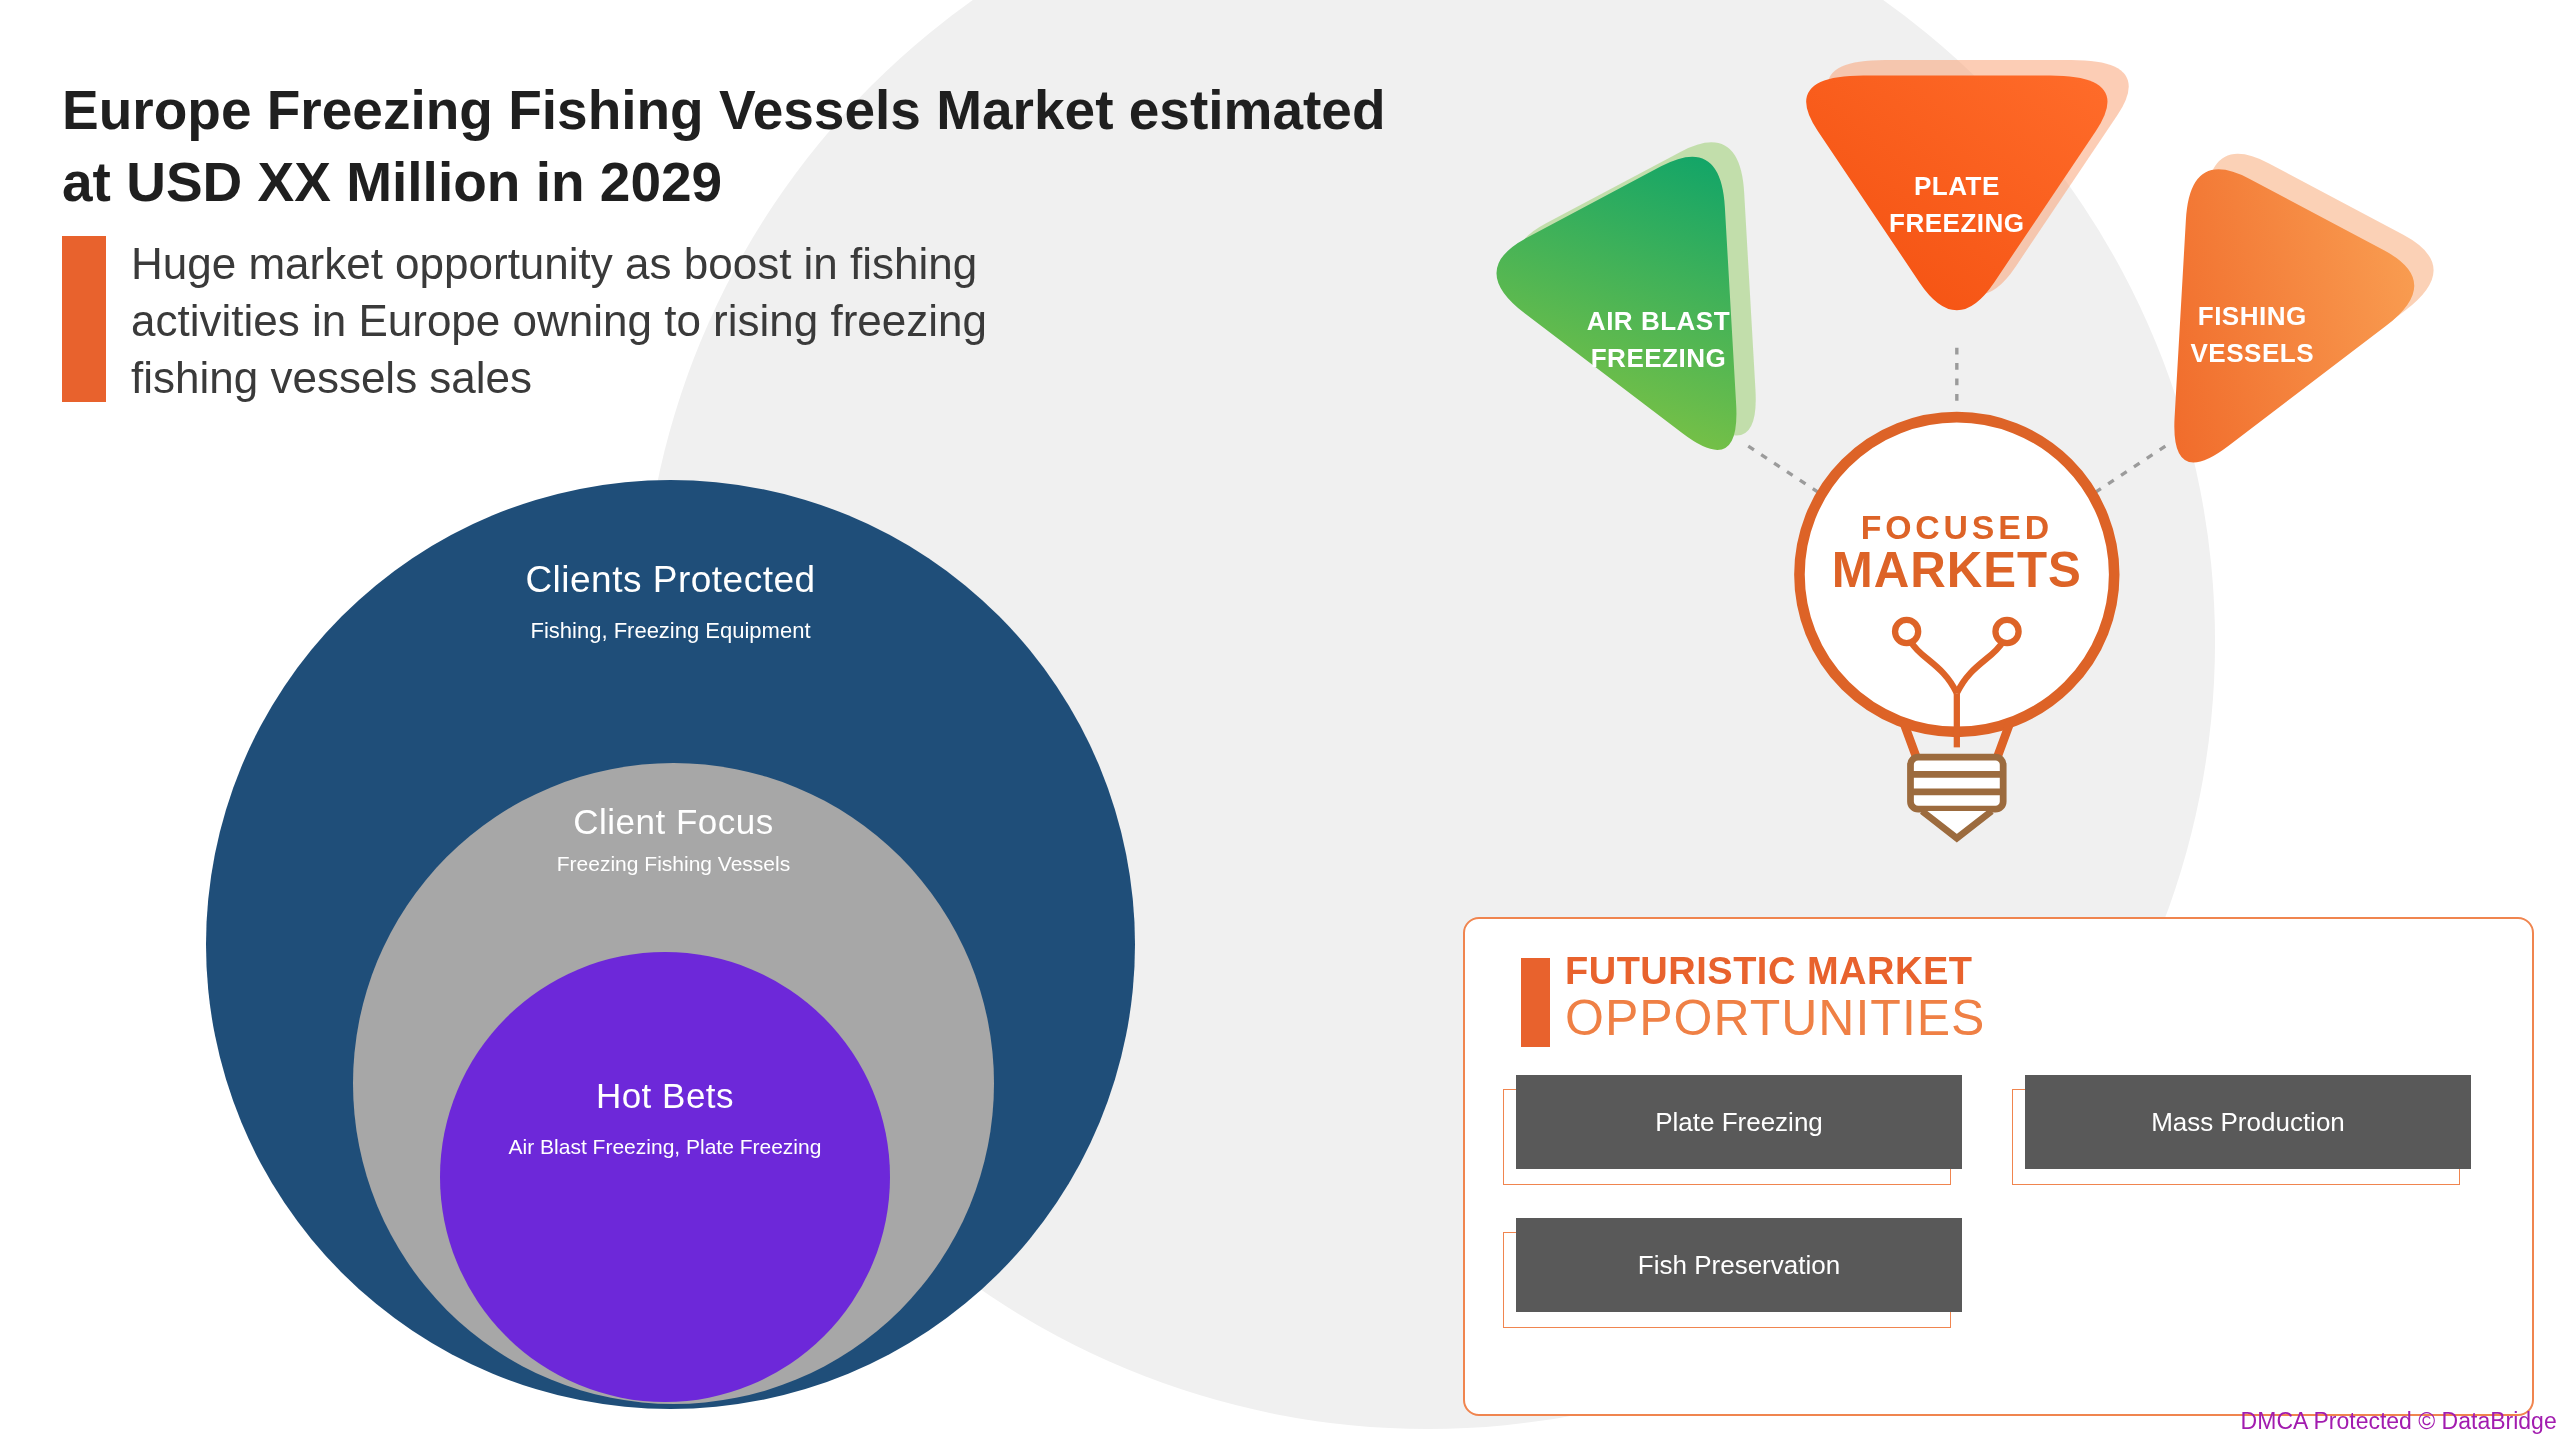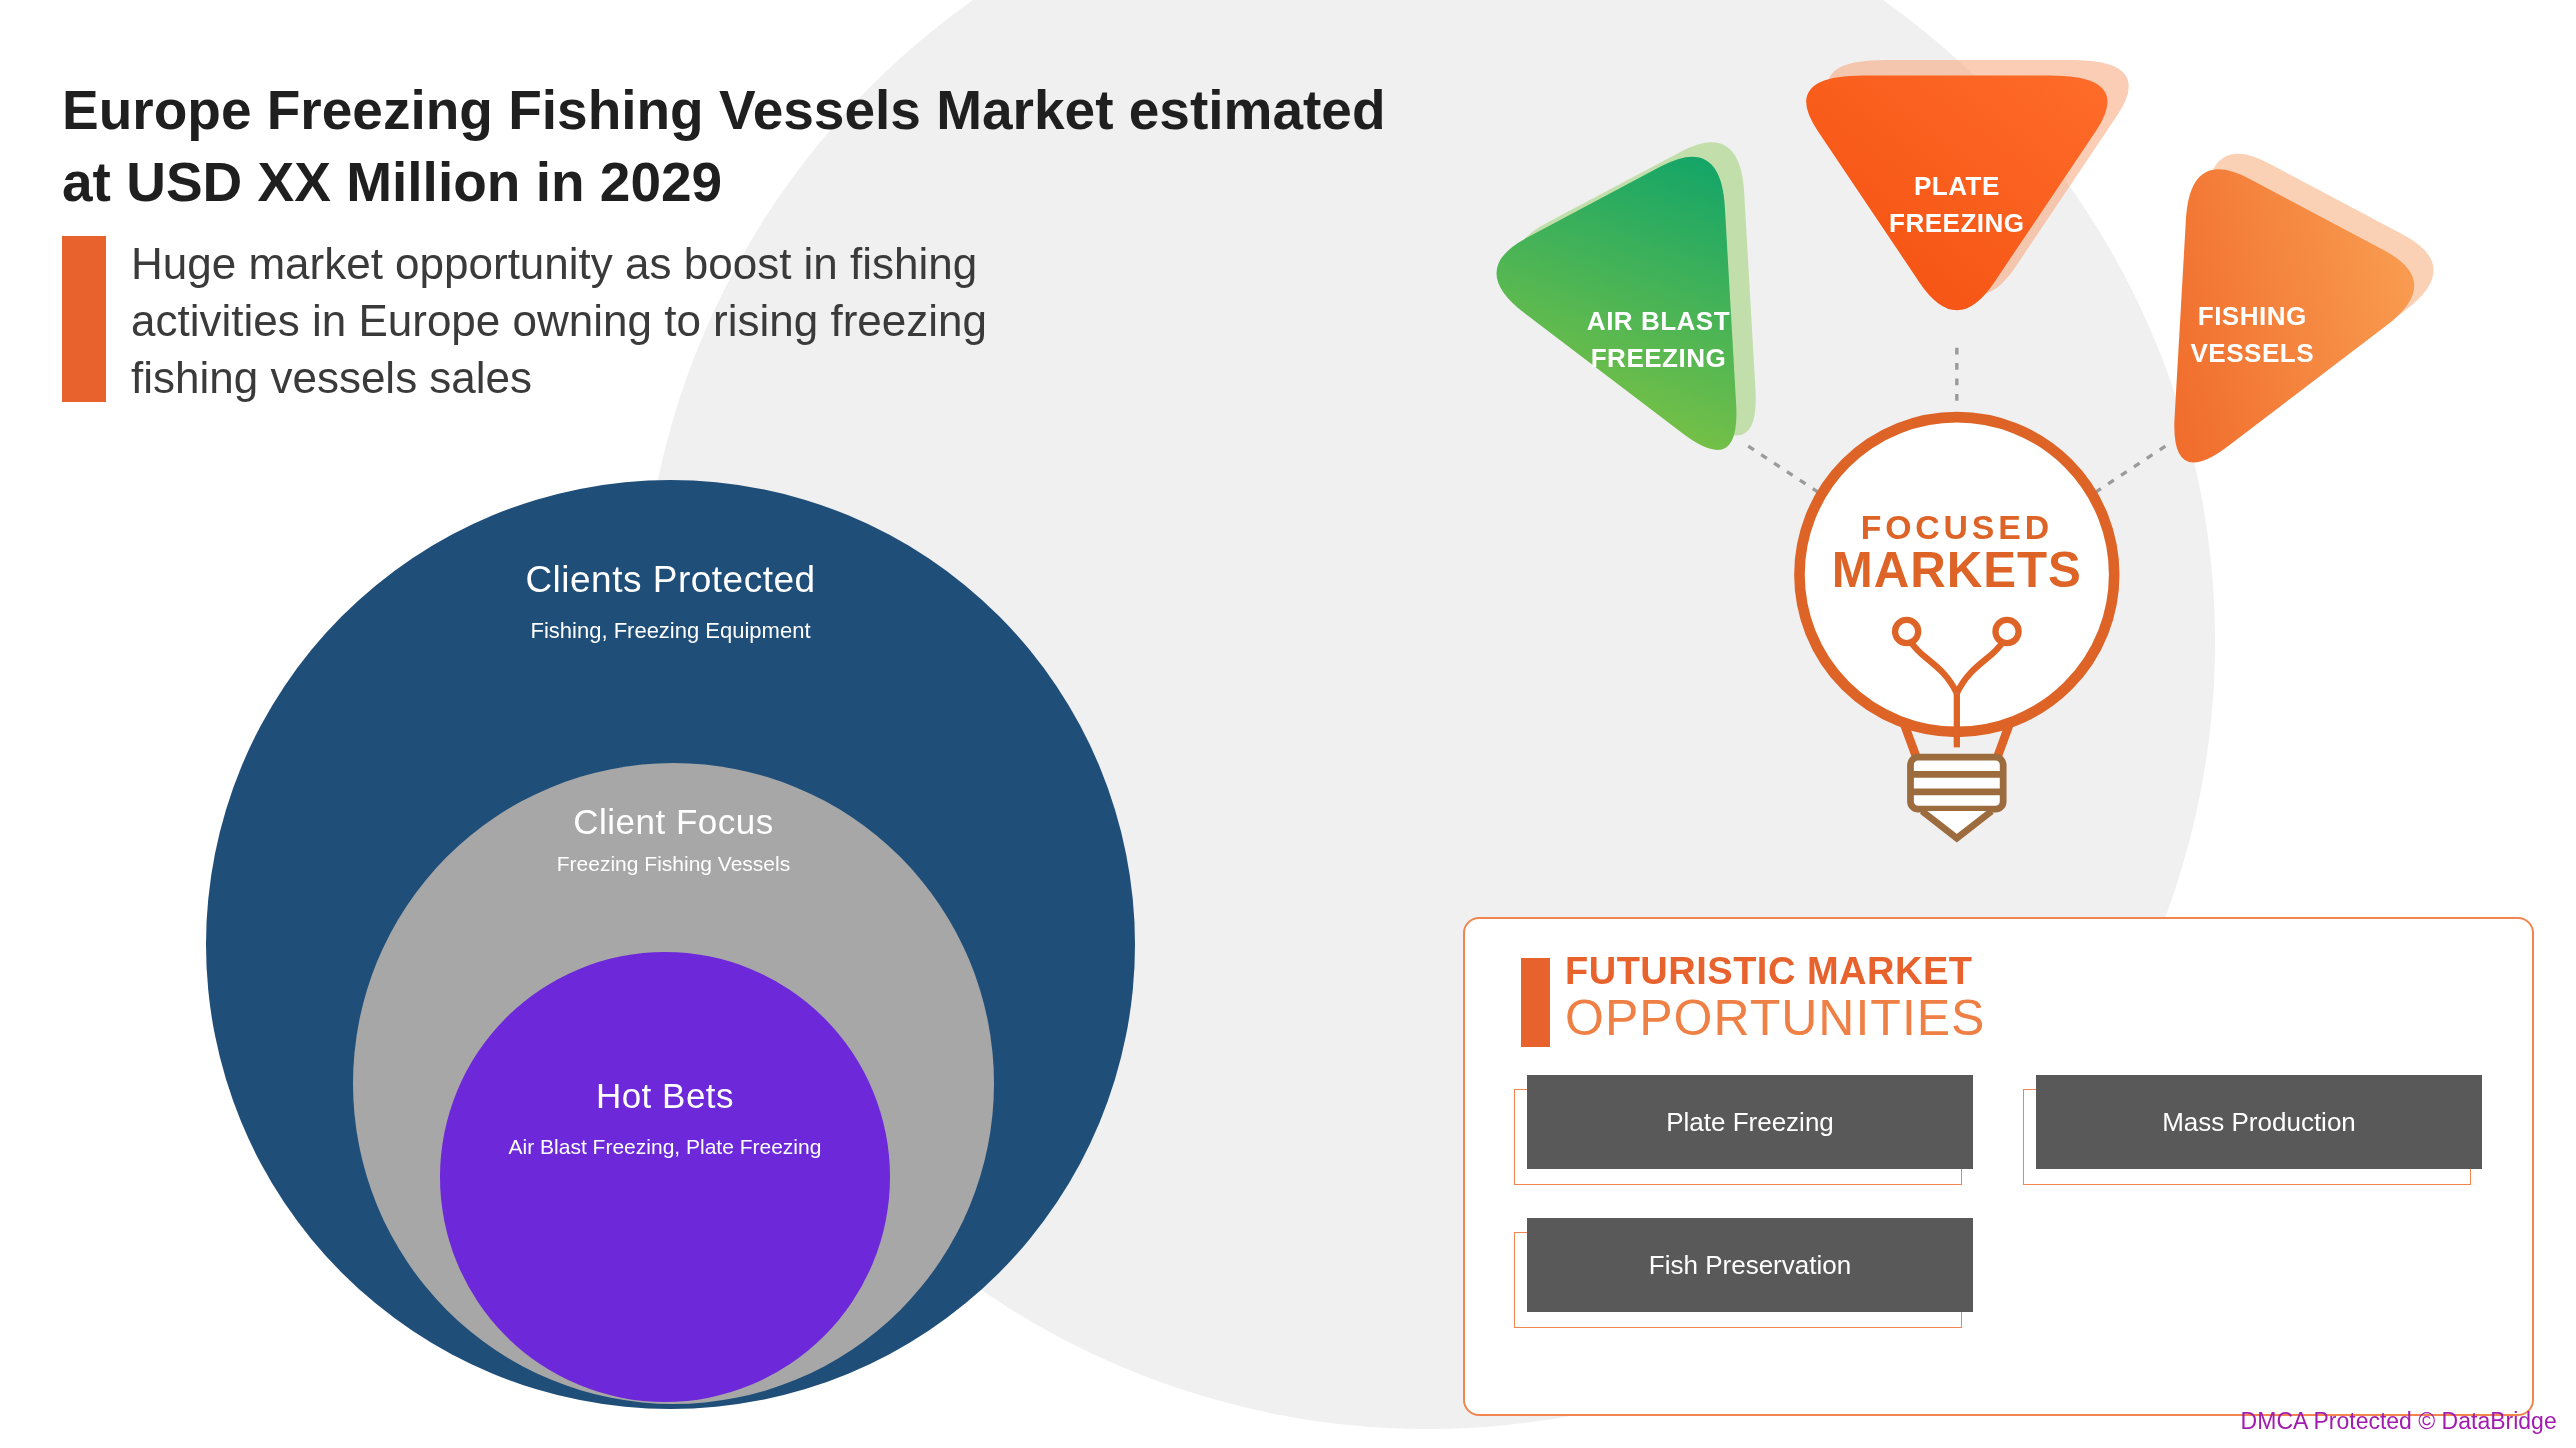--- a/index.html
+++ b/index.html
@@ -43,21 +43,21 @@
   
   .opp-box{
     position:absolute;left:1415px;top:917px;width:1067px;height:495px;
     border:2.9px solid #f0854f;border-radius:16px;background:#ffffff;z-index:0;margin-left:48px;
   }
   .opp-accent{position:absolute;left:56px;top:39px;width:29px;height:89px;background:#e8622d;}
   .opp-heading{position:absolute;left:100px;top:33px;line-height:1.05;}
   .opp-h1{font-size:38px;font-weight:bold;color:#e8622d;letter-spacing:0.5px;}
   .opp-h2{font-size:50px;font-weight:400;color:#ef8045;letter-spacing:1px;}
   .opp-grid{
-    position:absolute;left:62px;top:156px;
+    position:absolute;left:51px;top:156px;
     display:grid;grid-template-columns:446px 446px;column-gap:63px;row-gap:49px;
   }
   .opp-btn{
     position:relative;width:446px;height:94px;background:#595959;color:#ffffff;
     display:flex;align-items:center;justify-content:center;font-size:26px;
   }
   .opp-btn::before{
     content:"";position:absolute;left:-13.5px;top:13.5px;width:100%;height:100%;
     border:1.9px solid #f0854f;z-index:-1;background:#ffffff;
   }

